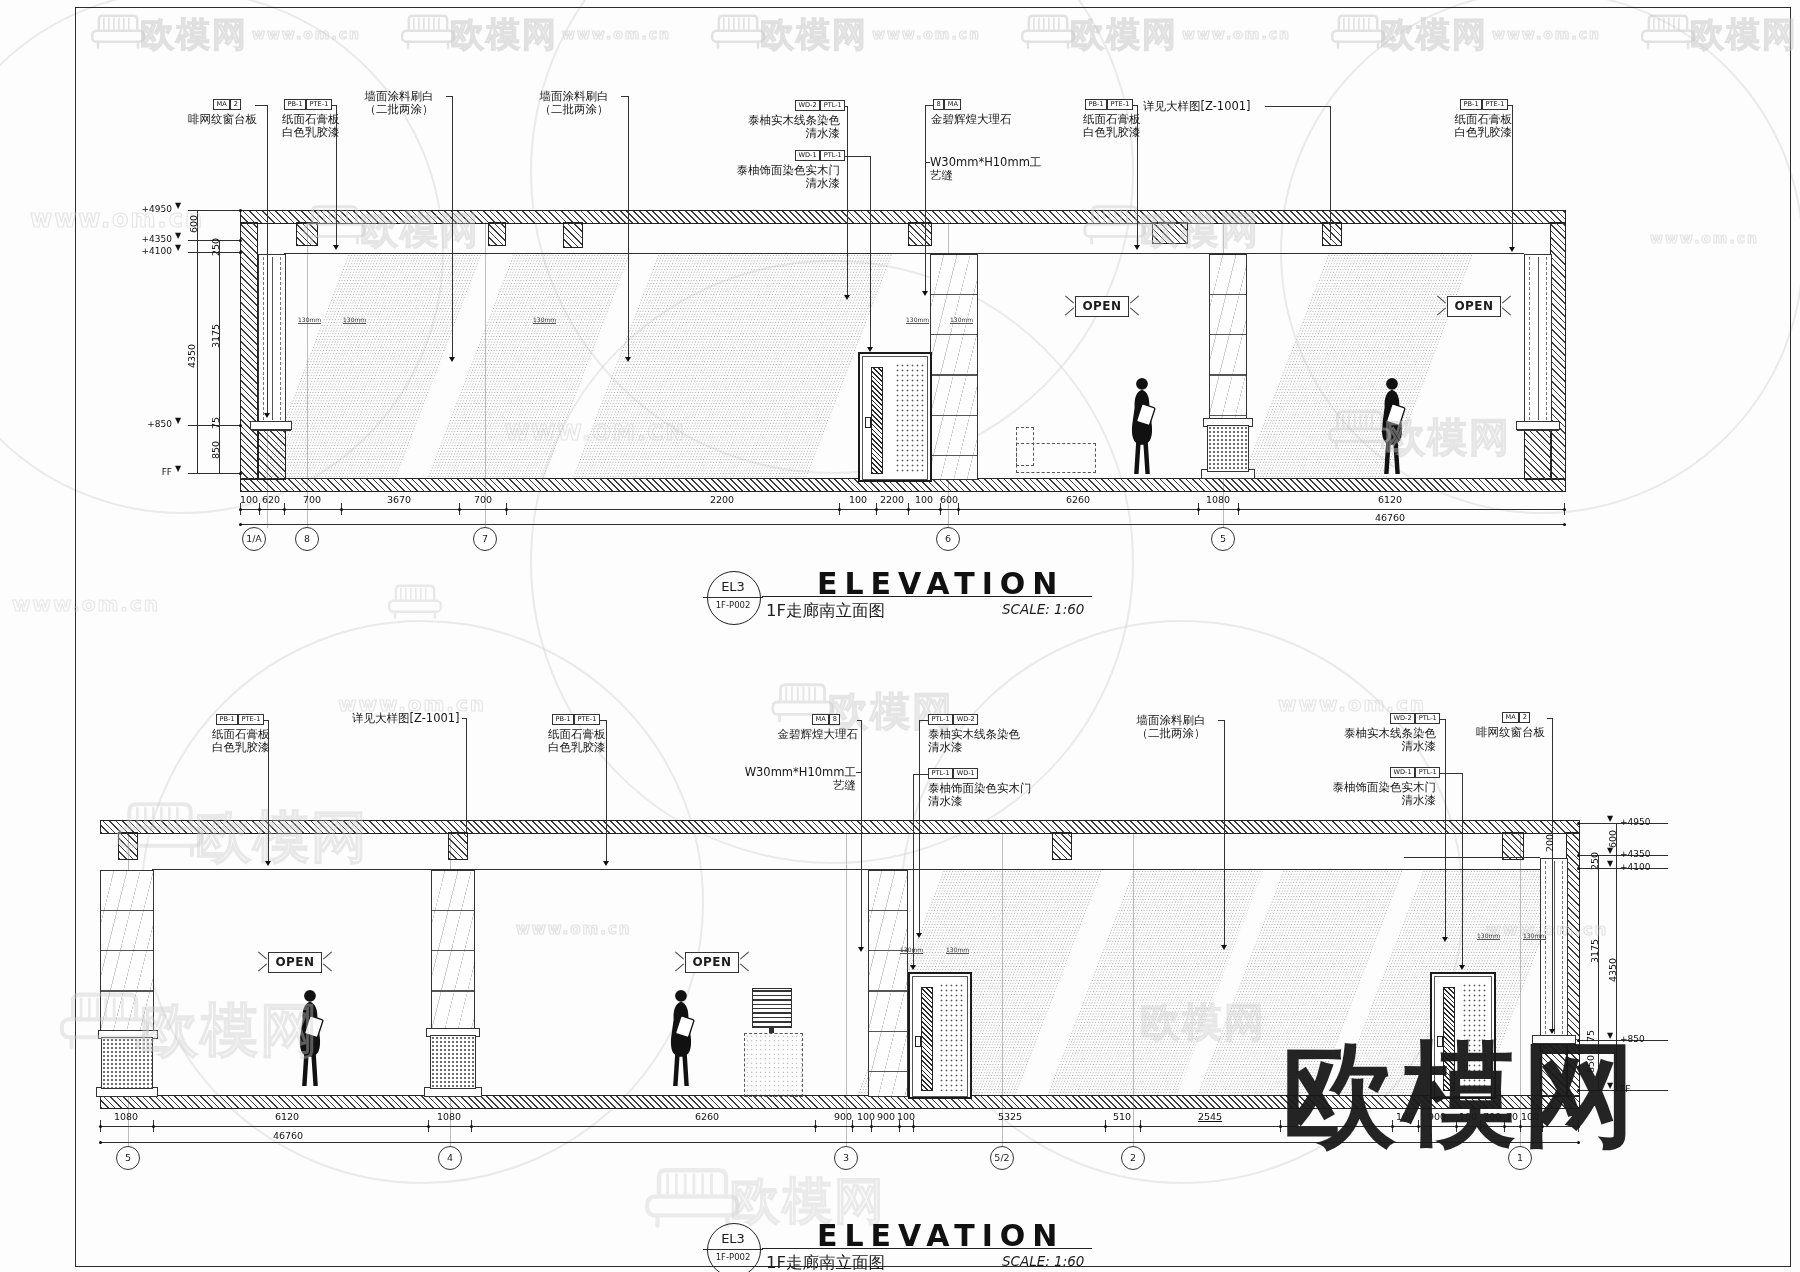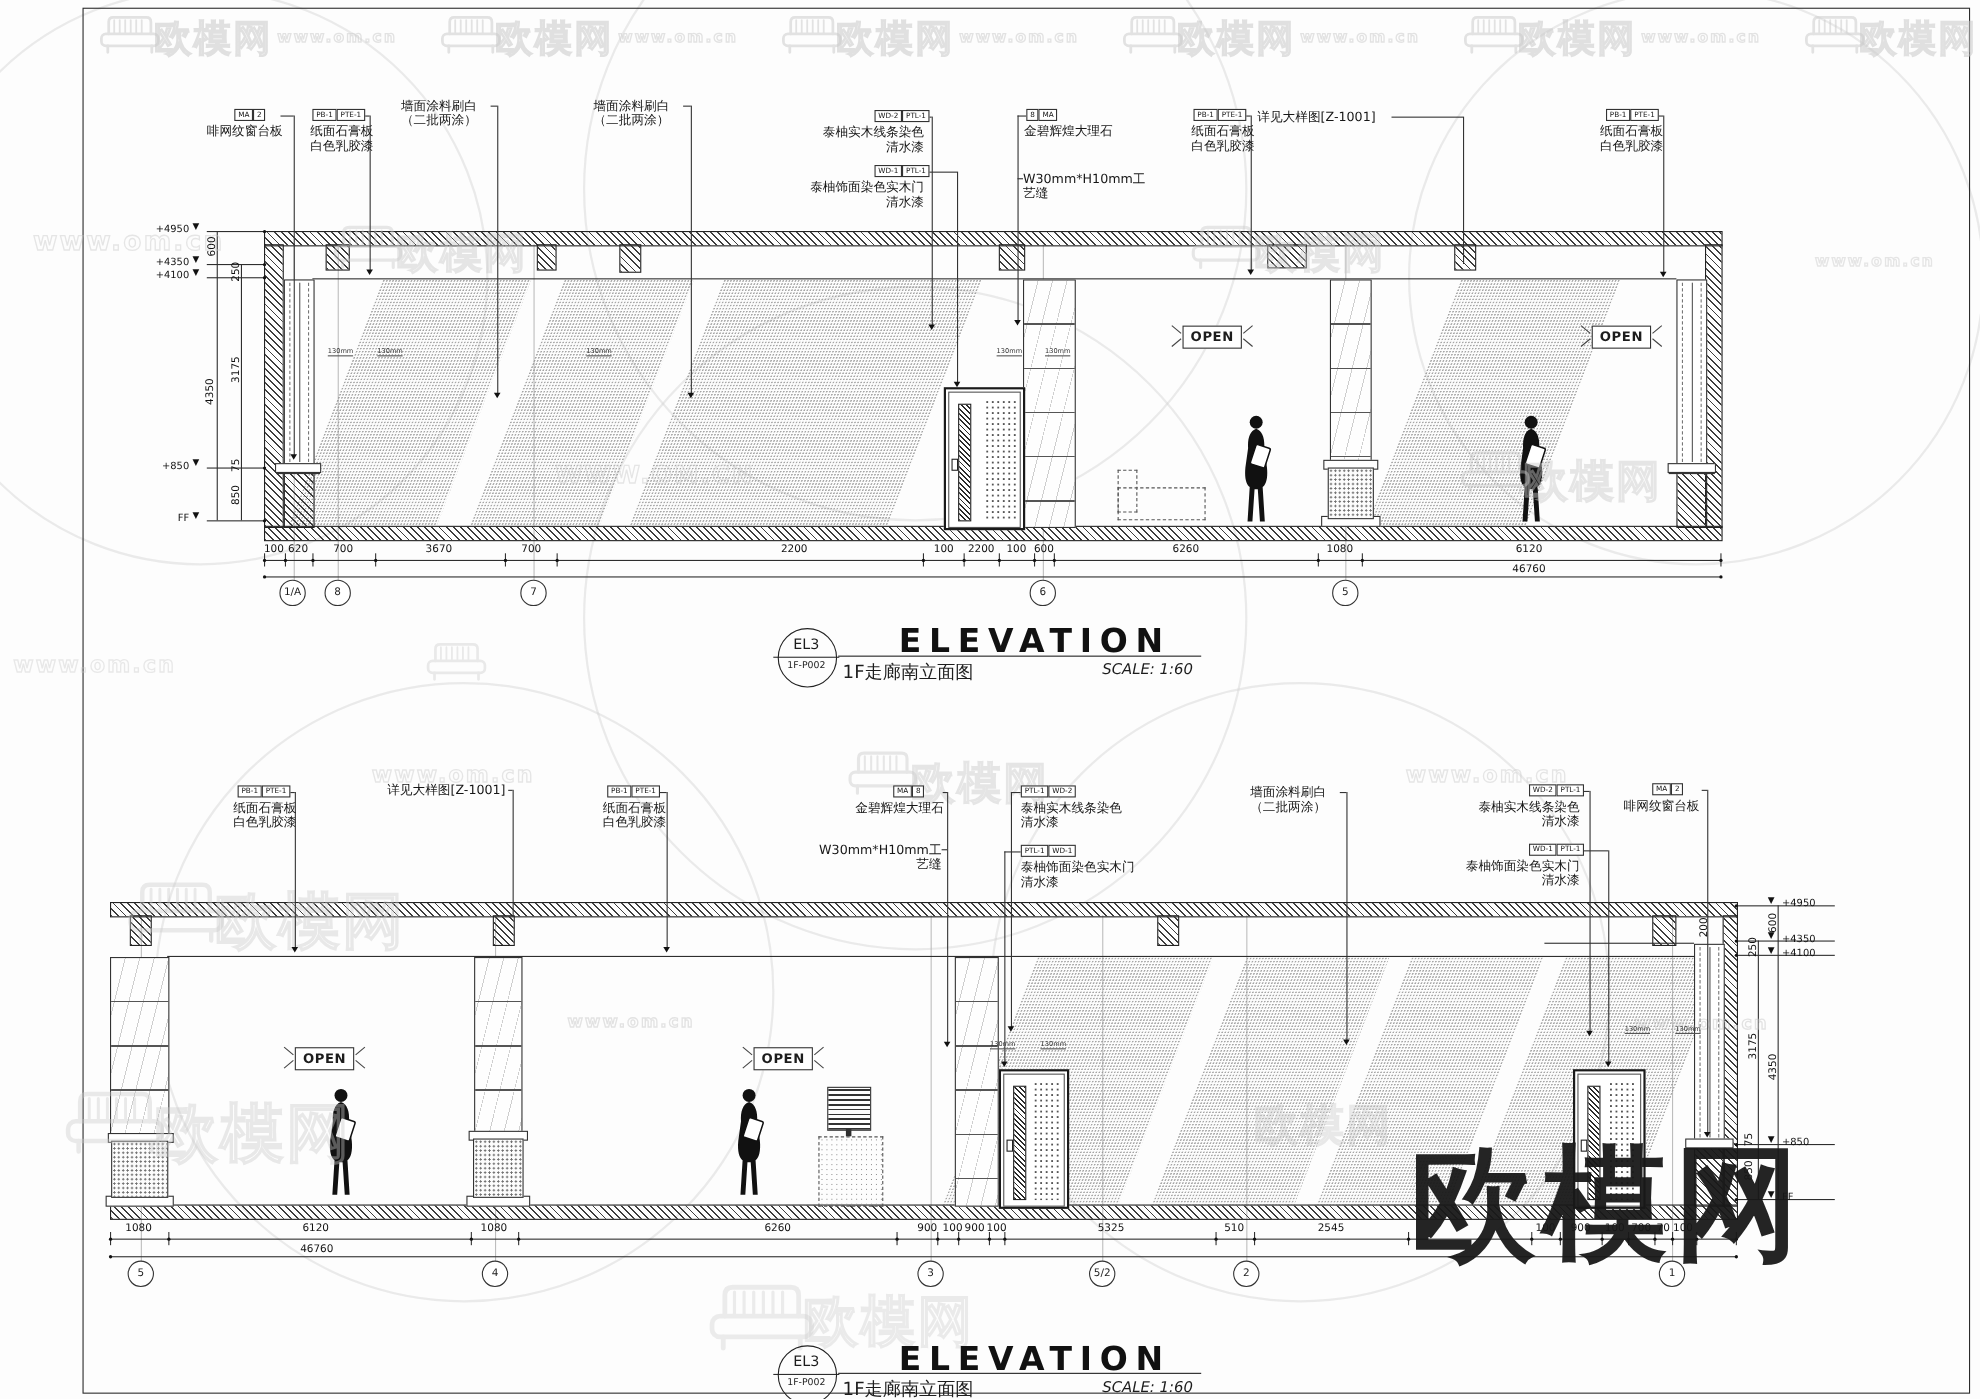--- a/index.html
+++ b/index.html
@@ -516,21 +516,21 @@
       <div class="dimt" style="left: 924px; top: 494px;">100</div>
       <div class="dimt" style="left: 949px; top: 494px;">600</div>
       <div class="dimt" style="left: 1078px; top: 494px;">6260</div>
       <div class="dimt" style="left: 1218px; top: 494px;">1080</div>
       <div class="dimt" style="left: 1390px; top: 494px;">6120</div>
       <div class="ln" style="left: 240px; top: 524px; width: 1324px; height: 1px;"></div>
       <div class="tickdot" style="left: 238.5px; top: 522.5px;"></div>
       <div class="tickdot" style="left: 1562.5px; top: 522.5px;"></div>
       <div class="dimt" style="left: 1390px; top: 512px;">46760</div>
       <div class="ln-light" style="left: 267px; top: 222px; width: 1px; height: 306px;"></div>
-      <div class="bubble" style="left: 266px; top: 539px;">1/A</div>
+      <div class="bubble" style="left: 254px; top: 539px;">1/A</div>
       <div class="ln-light" style="left: 307px; top: 222px; width: 1px; height: 306px;"></div>
       <div class="bubble" style="left: 307px; top: 539px;">8</div>
       <div class="ln-light" style="left: 485px; top: 222px; width: 1px; height: 306px;"></div>
       <div class="bubble" style="left: 485px; top: 539px;">7</div>
       <div class="ln-light" style="left: 948px; top: 222px; width: 1px; height: 306px;"></div>
       <div class="bubble" style="left: 948px; top: 539px;">6</div>
       <div class="ln-light" style="left: 1223px; top: 222px; width: 1px; height: 306px;"></div>
       <div class="bubble" style="left: 1223px; top: 539px;">5</div>
       <div class="open" style="left: 1075px; top: 296px; width: 52px; height: 19px;">OPEN<div class="flare" style="left: -12px; top: 2px; transform: rotate(40deg);"></div><div class="flare" style="left: -12px; top: 14px; transform: rotate(-40deg);"></div><div class="flare" style="left: 53px; top: 2px; transform: rotate(-40deg);"></div><div class="flare" style="left: 53px; top: 14px; transform: rotate(40deg);"></div></div>
       <div class="open" style="left: 1447px; top: 296px; width: 52px; height: 19px;">OPEN<div class="flare" style="left: -12px; top: 2px; transform: rotate(40deg);"></div><div class="flare" style="left: -12px; top: 14px; transform: rotate(-40deg);"></div><div class="flare" style="left: 53px; top: 2px; transform: rotate(-40deg);"></div><div class="flare" style="left: 53px; top: 14px; transform: rotate(40deg);"></div></div>
@@ -692,21 +692,21 @@
       <div class="dimt" style="left: 126px; top: 1111px;">1080</div>
       <div class="dimt" style="left: 287px; top: 1111px;">6120</div>
       <div class="dimt" style="left: 449px; top: 1111px;">1080</div>
       <div class="dimt" style="left: 707px; top: 1111px;">6260</div>
       <div class="dimt" style="left: 843px; top: 1111px;">900</div>
       <div class="dimt" style="left: 866px; top: 1111px;">100</div>
       <div class="dimt" style="left: 886px; top: 1111px;">900</div>
       <div class="dimt" style="left: 906px; top: 1111px;">100</div>
       <div class="dimt" style="left: 1010px; top: 1111px;">5325</div>
       <div class="dimt" style="left: 1122px; top: 1111px;">510</div>
-      <div class="dimt" style="left: 1210px; top: 1111px;">2545</div>
+      <div class="dimt" style="left: 1210px; top: 1111px; text-decoration: underline;">2545</div>
       <div class="dimt" style="left: 1405px; top: 1111px;">100</div>
       <div class="dimt" style="left: 1437px; top: 1111px;">900</div>
       <div class="dimt" style="left: 1468px; top: 1111px;">100</div>
       <div class="dimt" style="left: 1492px; top: 1111px;">700</div>
       <div class="dimt" style="left: 1512px; top: 1111px;">70</div>
       <div class="dimt" style="left: 1530px; top: 1111px;">100</div>
       <div class="ln" style="left: 100px; top: 1142px; width: 1478px; height: 1px;"></div>
       <div class="tickdot" style="left: 98.5px; top: 1140.5px;"></div>
       <div class="tickdot" style="left: 1576.5px; top: 1140.5px;"></div>
       <div class="dimt" style="left: 288px; top: 1130px;">46760</div>

